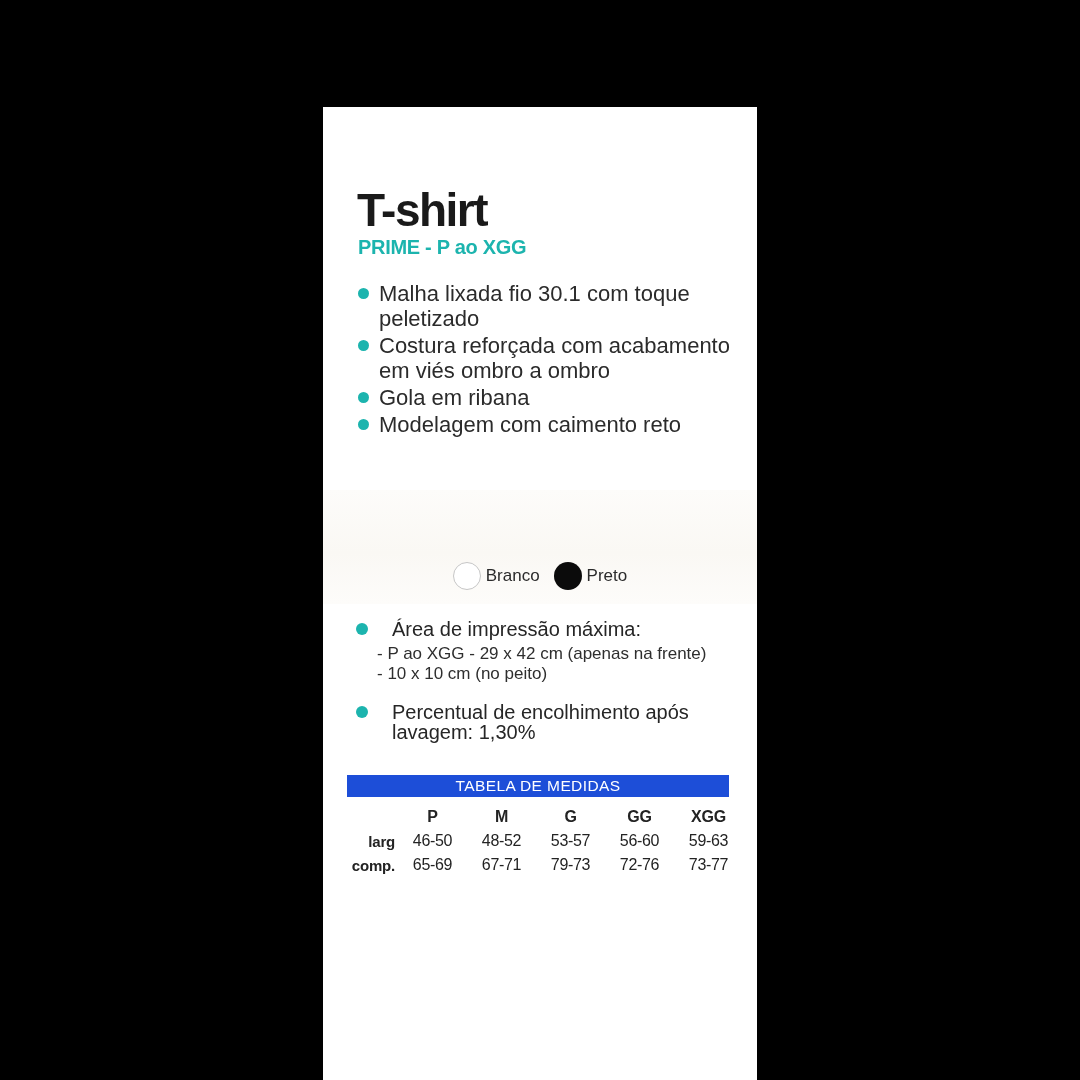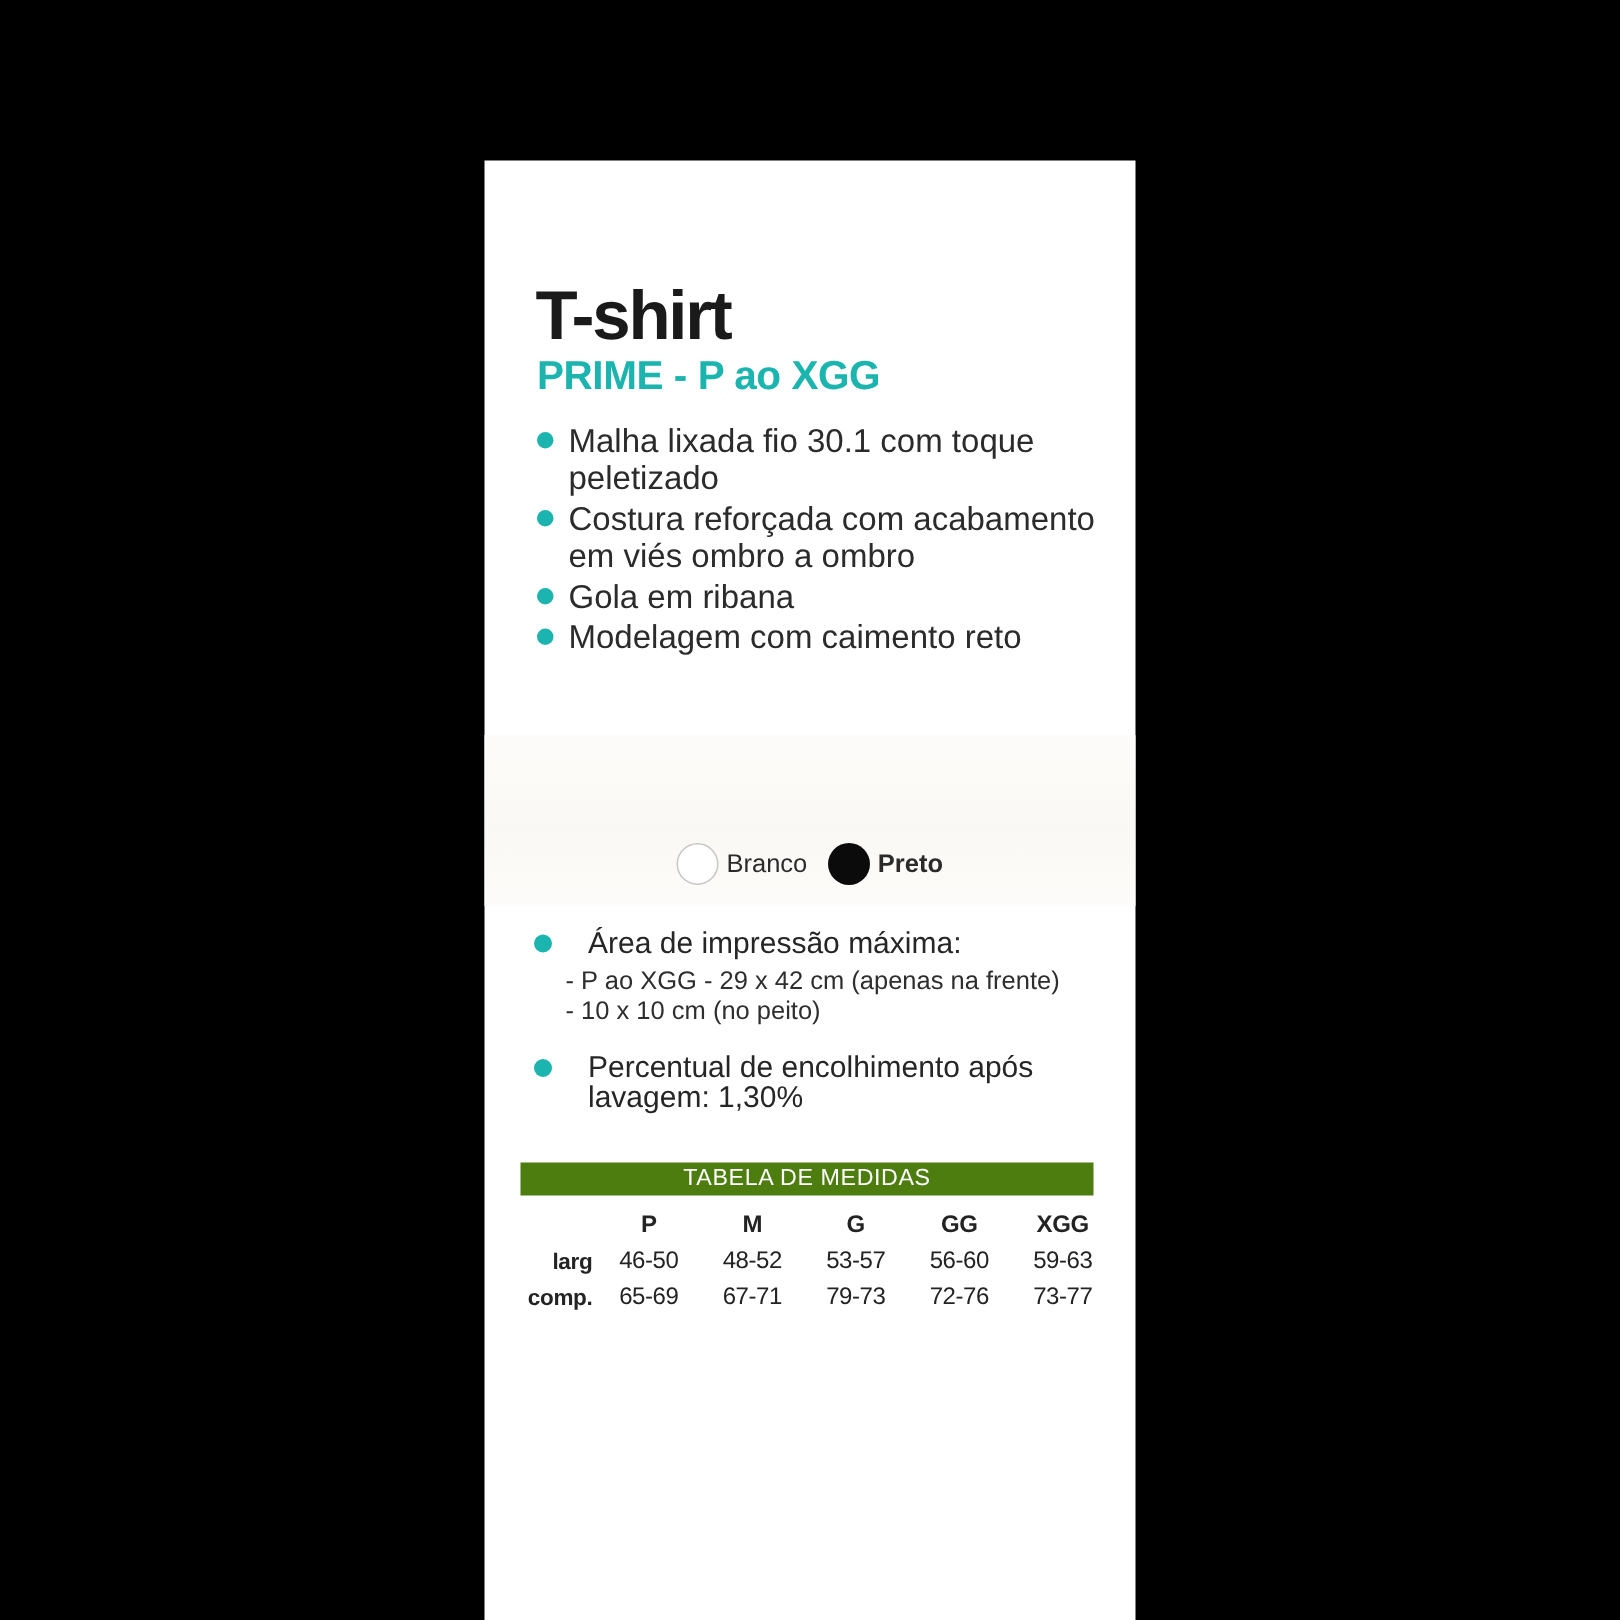--- a/index.html
+++ b/index.html
@@ -18,21 +18,21 @@
     color: #2b2b2b;
   }
 
   .title {
     position: absolute; left: 34px; top: 80px;
     font-size: 46px; font-weight: 800; letter-spacing: -1.5px;
     color: #1a1a1a; line-height: 1;
   }
   .subtitle {
     position: absolute; left: 35px; top: 130px;
-    font-size: 27px; font-weight: 600; letter-spacing: -0.3px;
+    font-size: 20px; font-weight: 600; letter-spacing: -0.3px;
     color: #1cb4ae; line-height: 1;
   }
 
   ul.features {
     position: absolute; left: 0; top: 174px; width: 434px;
     margin: 0; padding: 0; list-style: none;
   }
   ul.features li {
     position: relative; padding-left: 56px; padding-right: 4px;
     font-size: 22px; line-height: 25px; margin-bottom: 2px;
@@ -53,42 +53,42 @@
     position: absolute; left: 0; top: 455px; width: 434px;
     display: flex; justify-content: center; align-items: center;
   }
   .swatch {
     width: 28px; height: 28px; border-radius: 50%; box-sizing: border-box;
   }
   .swatch-white { background: #ffffff; border: 1.5px solid #c6c6c6; }
   .swatch-black { background: #0b0b0b; }
   .color-label { font-size: 17px; color: #2b2b2b; margin-left: 5px; line-height: 28px; }
   .color-item { display: flex; align-items: flex-end; }
-  .color-item + .color-item { margin-left: 14px; font-weight: bold; }
+  .color-item + .color-item { margin-left: 14px; }
 
   .section-print { position: absolute; left: 0; top: 509px; width: 434px; }
   .bullet-heading {
     position: relative; padding-left: 69px;
     font-size: 20px; line-height: 26px; color: #262626;
   }
   .bullet-heading::before {
     content: ""; position: absolute; left: 33px; top: 7px;
     width: 12px; height: 12px; border-radius: 50%;
     background: #1cb4ae;
   }
   .sublines { padding-left: 54px; margin-top: 2px; }
   .subline { font-size: 17px; line-height: 20px; color: #2e2e2e; }
 
   .section-shrink { position: absolute; left: 0; top: 595px; width: 434px; }
   .bullet-heading.tight { line-height: 20px; }
   .bullet-heading.tight::before { top: 4px; }
 
   .table-bar {
     position: absolute; left: 24px; top: 668px; width: 382px; height: 22px;
-    background: #4d7c0f; color: #ffffff;
+    background: #1d4ed8; color: #ffffff;
     display: flex; align-items: center; justify-content: center;
     font-size: 15.5px; letter-spacing: 0.4px; font-weight: 500;
   }
   .size-grid {
     position: absolute; left: 24px; top: 698px; width: 396px;
     display: grid; grid-template-columns: 51px repeat(5, 69px);
     grid-auto-rows: 24px; align-items: center;
     color: #232323;
   }
   .cell-corner { }

